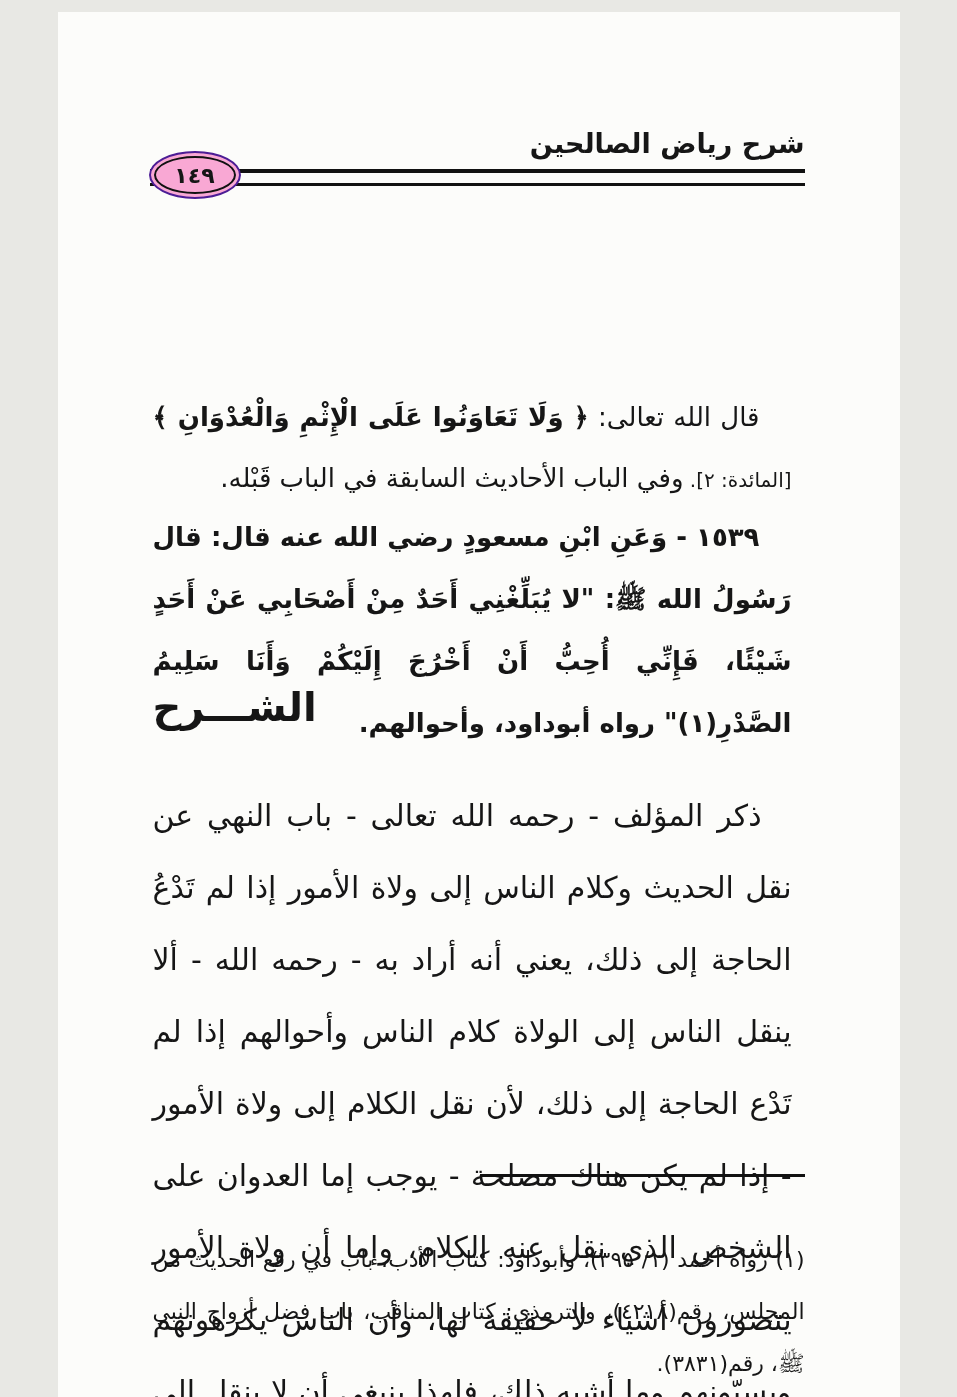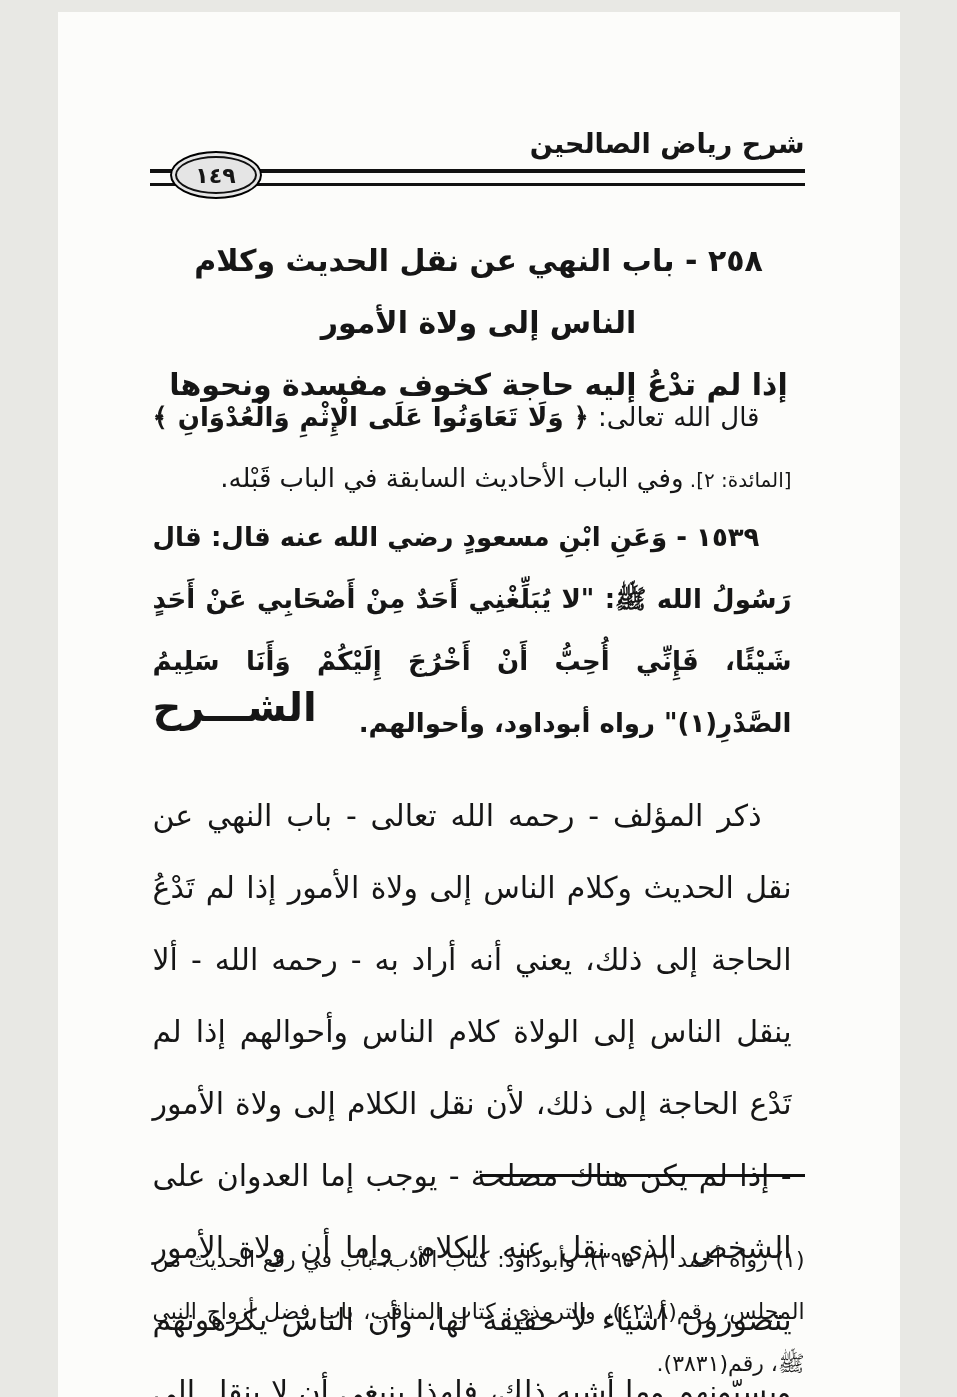--- a/index.html
+++ b/index.html
@@ -34,25 +34,25 @@
     left: 92px;
     right: 95px;
     height: 10px;
     border-top: 4px solid #111;
     border-bottom: 3px solid #111;
     z-index: 1;
   }
   .page-badge {
     position: absolute;
     top: 139px;
-    left: 112px;
+    left: 91px;
     width: 92px;
     height: 48px;
-    background: #e5e5e5;
-    border: 2px solid #000000;
+    background: #f9a8d4;
+    border: 2px solid #4c1d95;
     border-radius: 50%;
     padding: 3px;
     box-sizing: border-box;
     z-index: 2;
   }
   .page-badge-inner {
     width: 100%;
     height: 100%;
     border: 2px solid #111;
     border-radius: 50%;
@@ -137,24 +137,20 @@
 <div class="page">
 
   <div class="header-title">شرح رياض الصالحين</div>
 
   <div class="header-rule"></div>
 
   <div class="page-badge">
     <div class="page-badge-inner">١٤٩</div>
   </div>
 
-  <div class="chapter-heading">
-    <div>٢٥٨ - باب النهي عن نقل الحديث وكلام الناس إلى ولاة الأمور</div>
-    <div>إذا لم تدْعُ إليه حاجة كخوف مفسدة ونحوها</div>
-  </div>
 
   <p class="para quran-para">
     <span>قال الله تعالى: </span><span class="verse">﴿ وَلَا تَعَاوَنُوا عَلَى الْإِثْمِ وَالْعُدْوَانِ ﴾</span><span class="ayah-ref"> [المائدة: ٢]. </span><span>وفي الباب الأحاديث السابقة في الباب قَبْله.</span>
   </p>
 
   <p class="para hadith-para">
     <span>١٥٣٩ - وَعَنِ ابْنِ مسعودٍ رضي الله عنه قال: قال رَسُولُ الله ﷺ: </span><span>"لا يُبَلِّغْنِي أَحَدٌ مِنْ أَصْحَابِي عَنْ أَحَدٍ شَيْئًا، فَإِنِّي أُحِبُّ أَنْ أَخْرُجَ إِلَيْكُمْ وَأَنَا سَلِيمُ الصَّدْرِ(١)"</span><span> رواه أبوداود، وأحوالهم.</span>
   </p>
 
   <div class="section-heading">الشـــرح</div>

